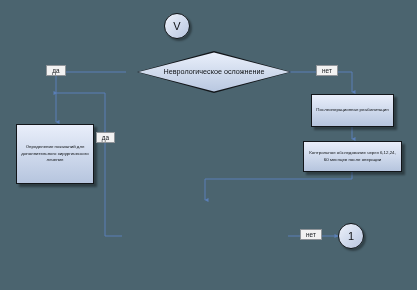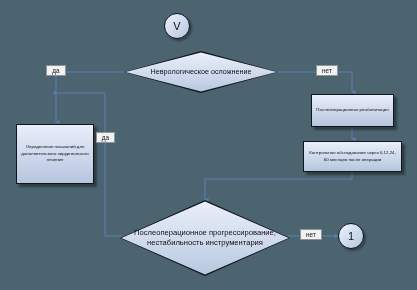--- a/index.html
+++ b/index.html
@@ -154,43 +154,38 @@
 
       <path d="M288,236 L302,236"></path>
       <path d="M322,236 L338,236" marker-end="url(#arrow-right)"></path>
     </g>
   </svg>
 
   <div class="node circle" id="start-v" style="left:164px; top:13px; width:26px; height:26px;">
     <span>V</span>
   </div>
 
-  <div class="node diamond" id="dec-neuro" style="left:124px; top:51px; width:154px; height:42px;">
+  <div class="node diamond" id="dec-neuro" style="left:137px; top:51px; width:154px; height:42px;">
     <div class="shape"></div>
     <div class="shape-inner"></div>
     <span class="dlabel">Неврологическое осложнение</span>
   </div>
 
   <div class="node box" id="box-indications" style="left:16px; top:124px; width:78px; height:60px;">
     <span>Определение показаний для дополнительного хирургического лечения</span>
   </div>
 
   <div class="node box" id="box-rehab" style="left:311px; top:94px; width:83px; height:33px;">
     <span>Послеоперационная реабилитация</span>
   </div>
 
   <div class="node box" id="box-followup" style="left:303px; top:141px; width:99px; height:31px;">
     <span>Контрольное обследование через 6,12,24, 60 месяцев после операции</span>
   </div>
 
-  <div class="node diamond" id="dec-progress" style="left:120px; top:200px; width:170px; height:76px;">
-    <div class="shape"></div>
-    <div class="shape-inner"></div>
-    <span class="dlabel">Послеоперационное прогрессирование, нестабильность инструментария</span>
-  </div>
 
   <div class="node circle" id="end-1" style="left:338px; top:223px; width:26px; height:26px;">
     <span>1</span>
   </div>
 
   <div class="edge-label" style="left:46px; top:65px; width:20px;">да</div>
 
   <div class="edge-label" style="left:316px; top:65px; width:22px;">нет</div>
 
   <div class="edge-label" style="left:96px; top:132px; width:19px;">да</div>

